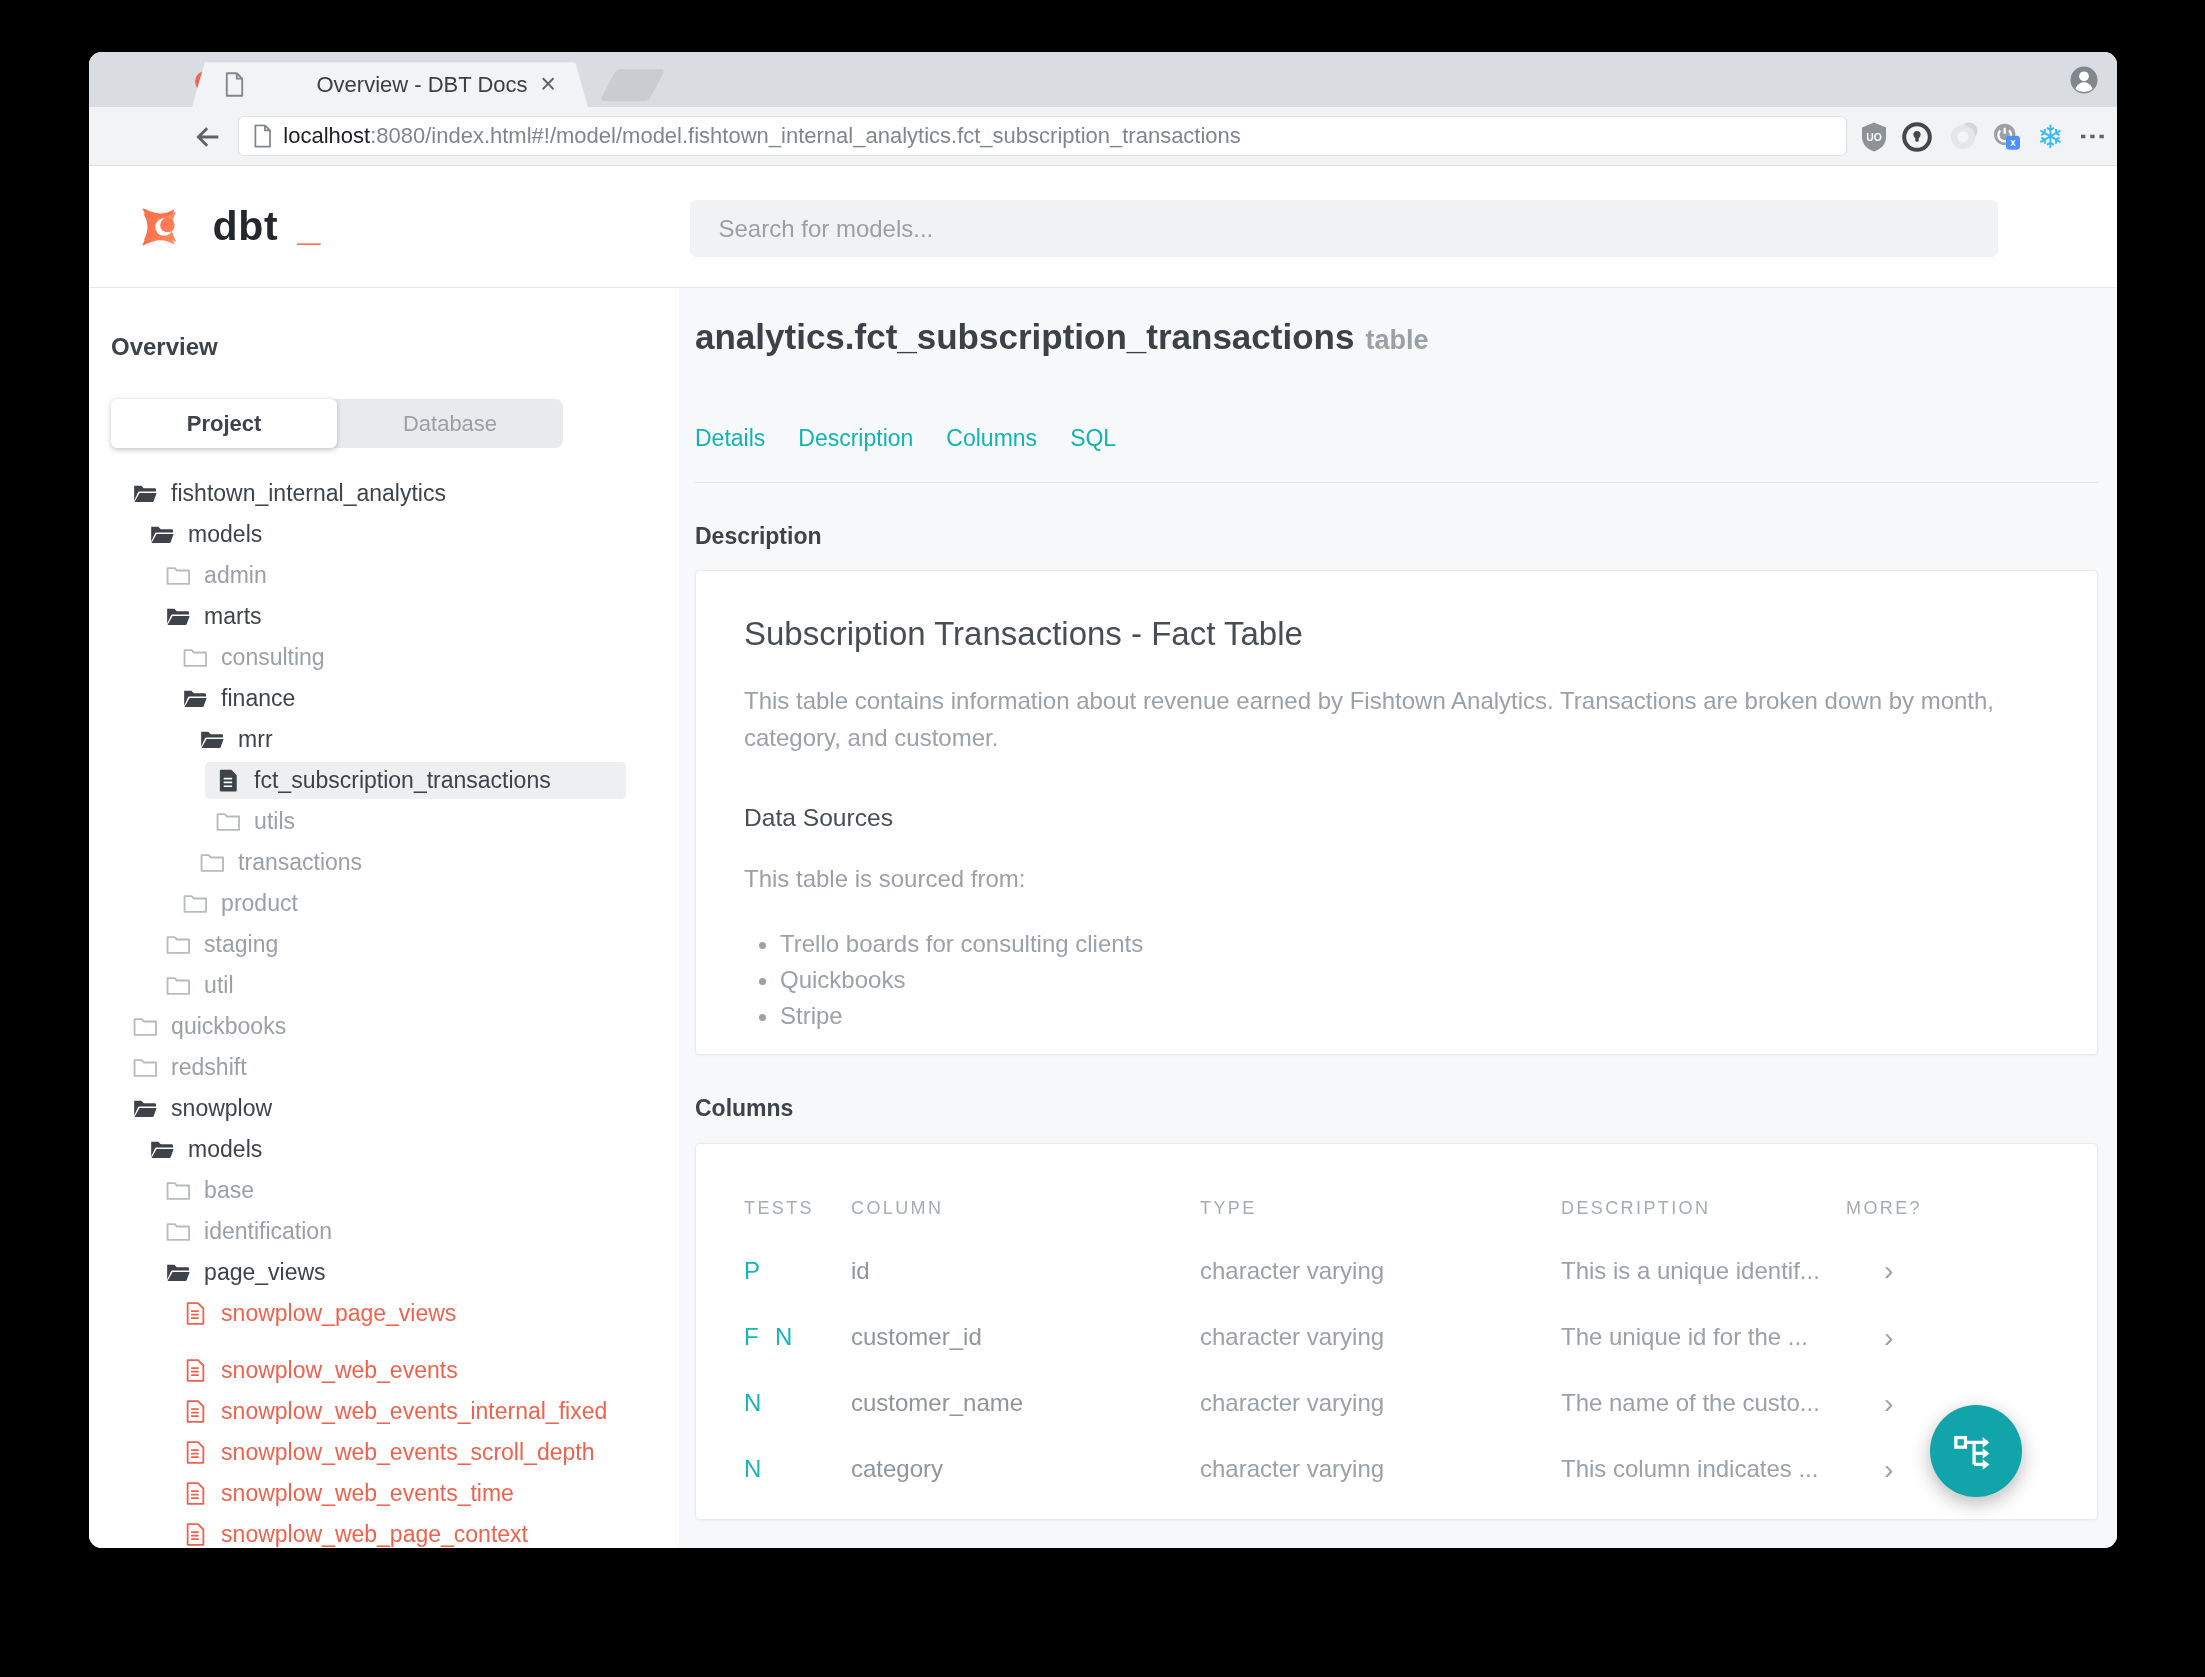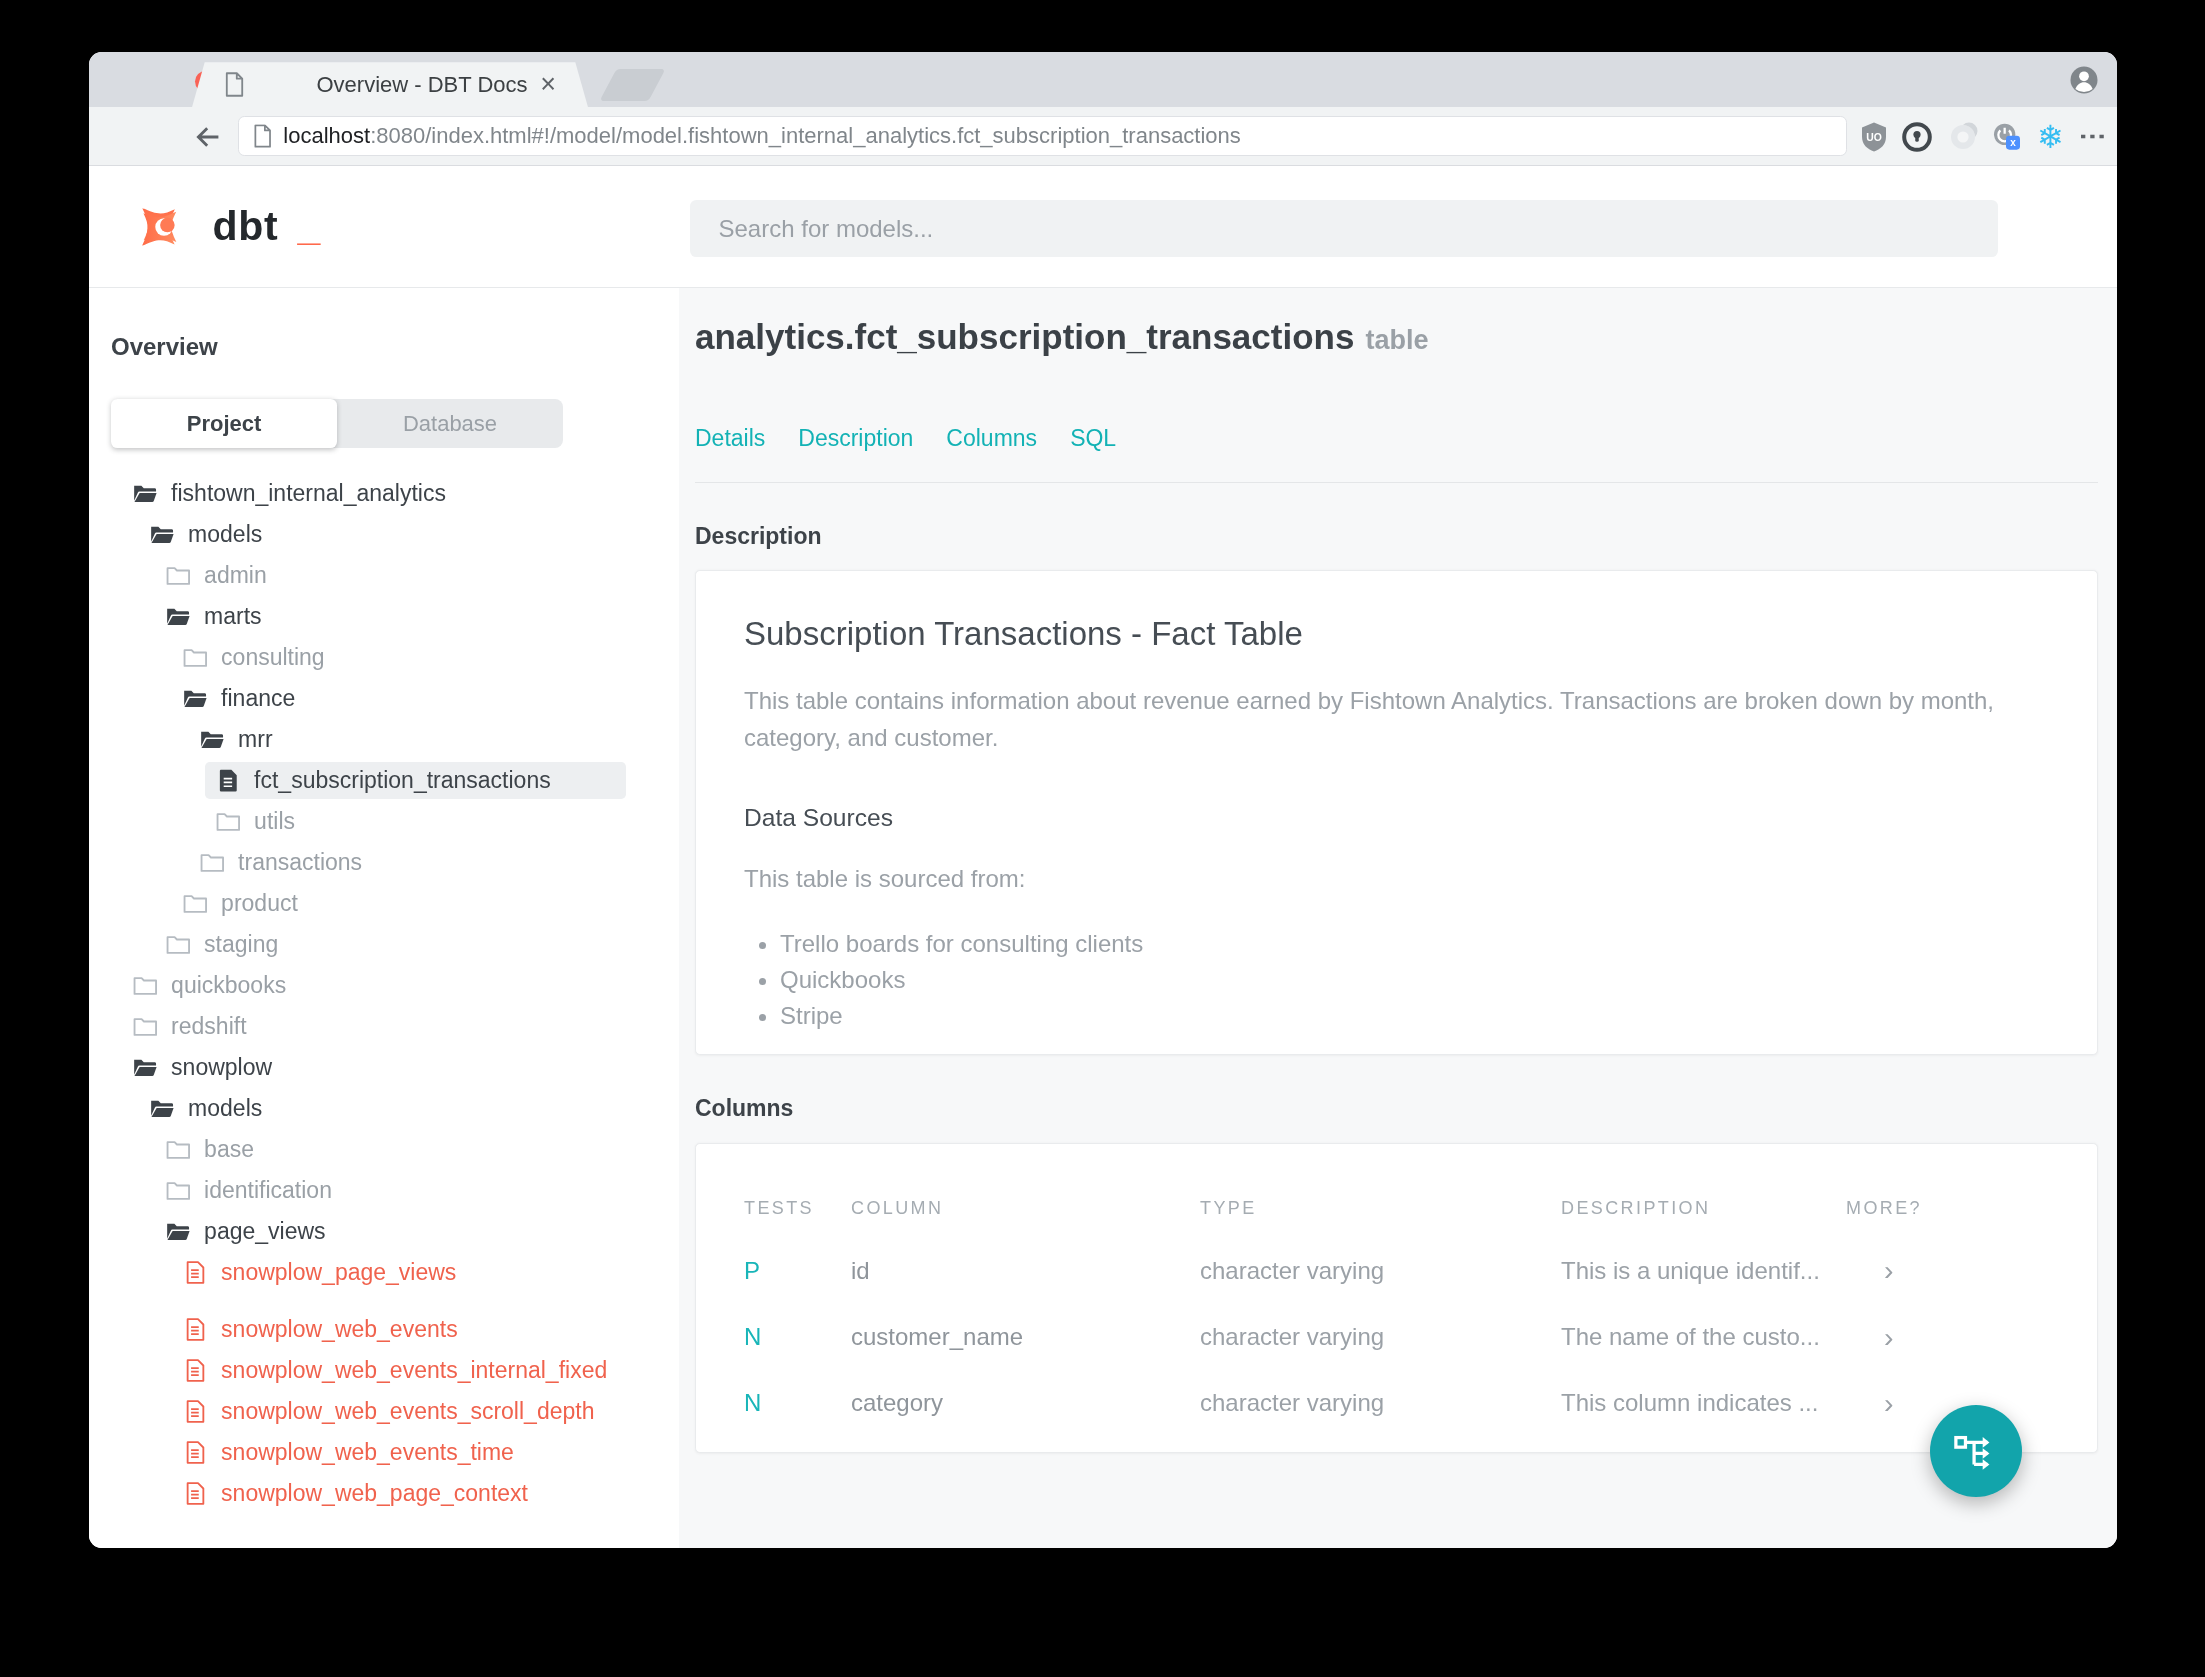--- a/index.html
+++ b/index.html
@@ -330,20 +330,28 @@
               </svg>
               <span class="tree-label">product</span>
             </div>
           </div>
           <div class="tree-row folder-closed" style="padding-left: 55px;">
             <div class="tree-inner">
               <svg class="tree-ico" viewBox="0 0 31 29" width="24.6" height="23">
                 <use href="#folder-closed"></use>
               </svg>
               <span class="tree-label">staging</span>
+            </div>
+          </div>
+          <div class="tree-row folder-closed" style="padding-left: 55px;">
+            <div class="tree-inner">
+              <svg class="tree-ico" viewBox="0 0 31 29" width="24.6" height="23">
+                <use href="#folder-closed"></use>
+              </svg>
+              <span class="tree-label">util</span>
             </div>
           </div>
           <div class="tree-row folder-closed" style="padding-left: 22px;">
             <div class="tree-inner">
               <svg class="tree-ico" viewBox="0 0 31 29" width="24.6" height="23">
                 <use href="#folder-closed"></use>
               </svg>
               <span class="tree-label">quickbooks</span>
             </div>
           </div>
@@ -490,20 +498,27 @@
             </thead>
           <tbody>
             <tr>
                 <td class="tests">P</td>
                 <td class="colname">id</td>
                 <td>character varying</td>
                 <td>This is a unique identif...</td>
                 <td class="more">›</td>
               </tr>
               <tr>
+                <td class="tests">F N</td>
+                <td class="colname">customer_id</td>
+                <td>character varying</td>
+                <td>The unique id for the ...</td>
+                <td class="more">›</td>
+              </tr>
+              <tr>
                 <td class="tests">N</td>
                 <td class="colname">customer_name</td>
                 <td>character varying</td>
                 <td>The name of the custo...</td>
                 <td class="more">›</td>
               </tr>
               <tr>
                 <td class="tests">N</td>
                 <td class="colname">category</td>
                 <td>character varying</td>

